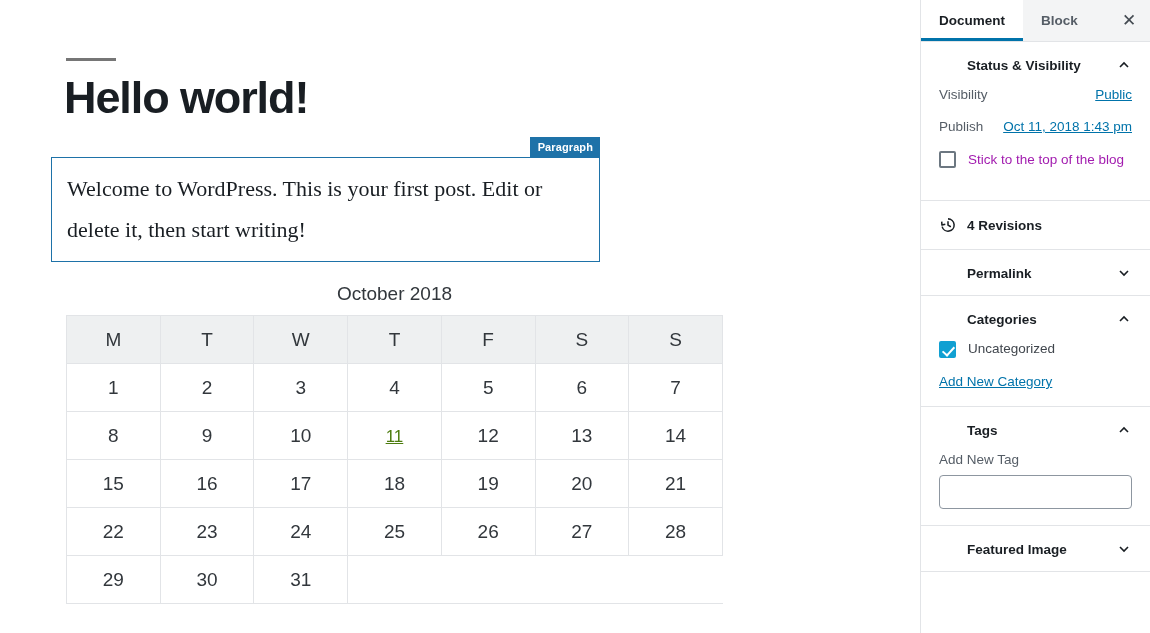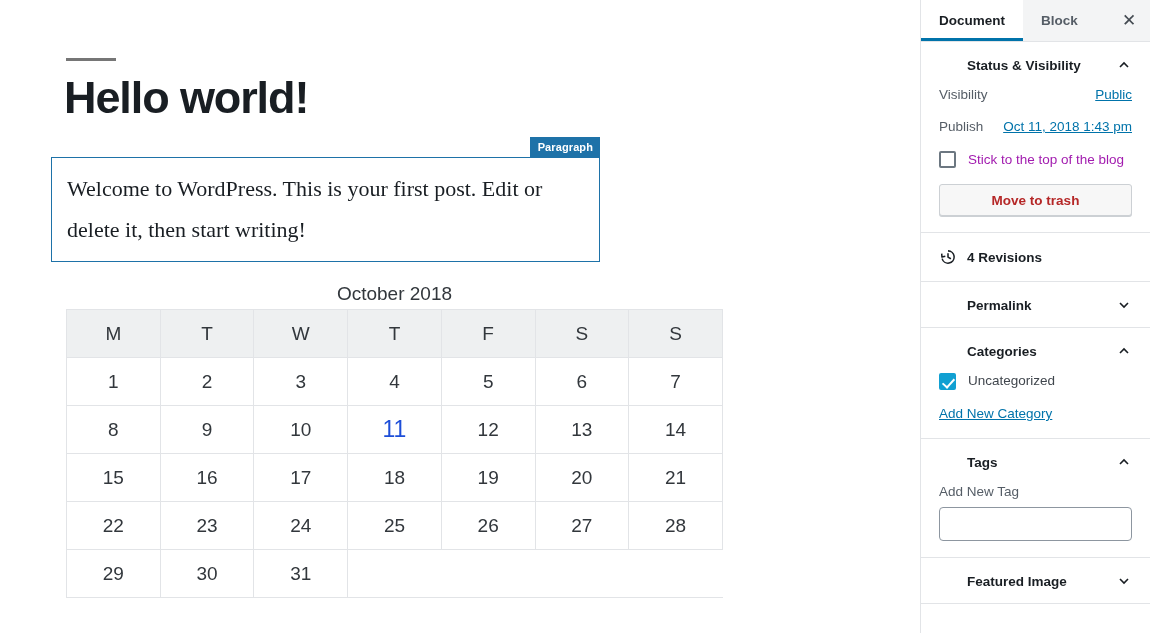--- a/index.html
+++ b/index.html
@@ -74,21 +74,21 @@
   
   .calendar {
     position: absolute;
     left: 66px; top: 283px;
     width: 657px;
   }
   .cal-caption {
     text-align: center;
     font-size: 19px;
     color: #32373c;
-    padding-bottom: 4px;
+    padding-bottom: 10px;
     font-family: "Liberation Sans", sans-serif;
   }
   table.cal {
     border-collapse: collapse;
     width: 657px;
     table-layout: fixed;
   }
   table.cal th, table.cal td {
     border: 1px solid #e2e4e7;
     text-align: center;
@@ -98,22 +98,23 @@
     height: 48px;
     padding: 0;
   }
   table.cal thead th {
     background: #eef0f1;
     border-color: #e2e4e7;
   }
   table.cal td.empty { border-left: none; border-right: none; }
   table.cal td.empty-first { border-left: 1px solid #e2e4e7; }
   .day-link {
-    color: #1d4ed8;
-    font-size: 23px;
+    color: #4d7c0f;
+    text-decoration: underline;
+    font-size: 17px;
   }
 
   
   .sidebar {
     position: absolute; right: 0; top: 0;
     width: 230px; height: 633px;
     background: #fff;
     border-left: 1px solid #e2e4e7;
     overflow: hidden;
   }
@@ -357,21 +358,20 @@
           <span class="row-link">Public</span>
         </div>
         <div class="row">
           <span class="row-label">Publish</span>
           <span class="row-link">Oct 11, 2018 1:43 pm</span>
         </div>
         <div class="check-row">
           <span class="cbox"></span>
           <span class="check-label">Stick to the top of the blog</span>
         </div>
-        <button class="trash-btn">Move to trash</button>
       </div>
     </div>
 
     <div class="panel">
       <div class="revision-row">
         <span>
           <svg class="rev-icon" viewBox="0 0 20 20" fill="none" stroke="currentColor" stroke-width="1.7">
             <path d="M10 3.2 a6.8 6.8 0 1 1 -6.55 8.6"></path>
             <path d="M3.0 6.2 L3.3 10.1 L7.0 9.2" stroke-linejoin="round"></path>
             <path d="M10 6.3 L10 10.2 L12.6 11.7" stroke-linecap="round"></path>

